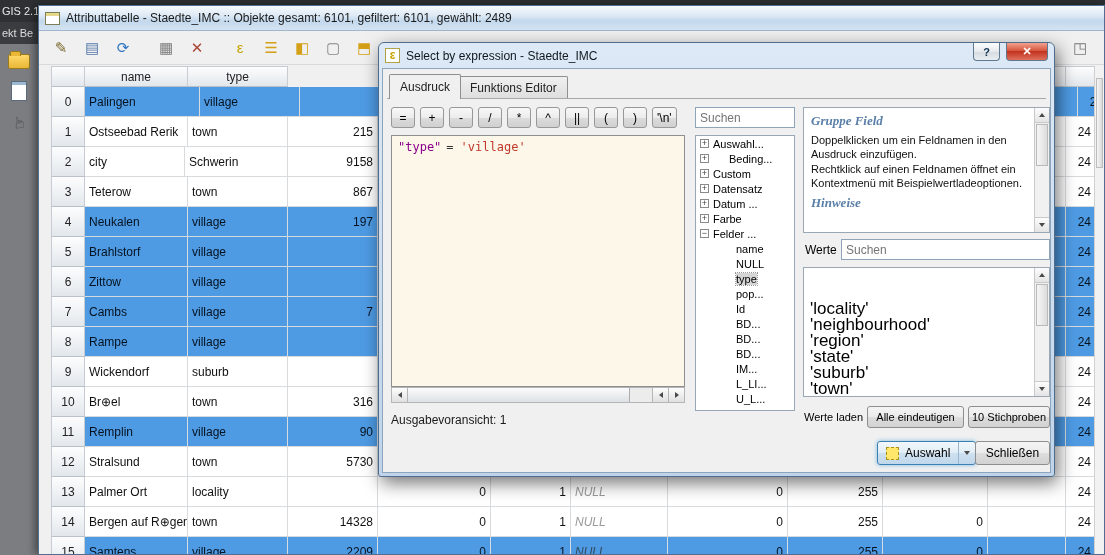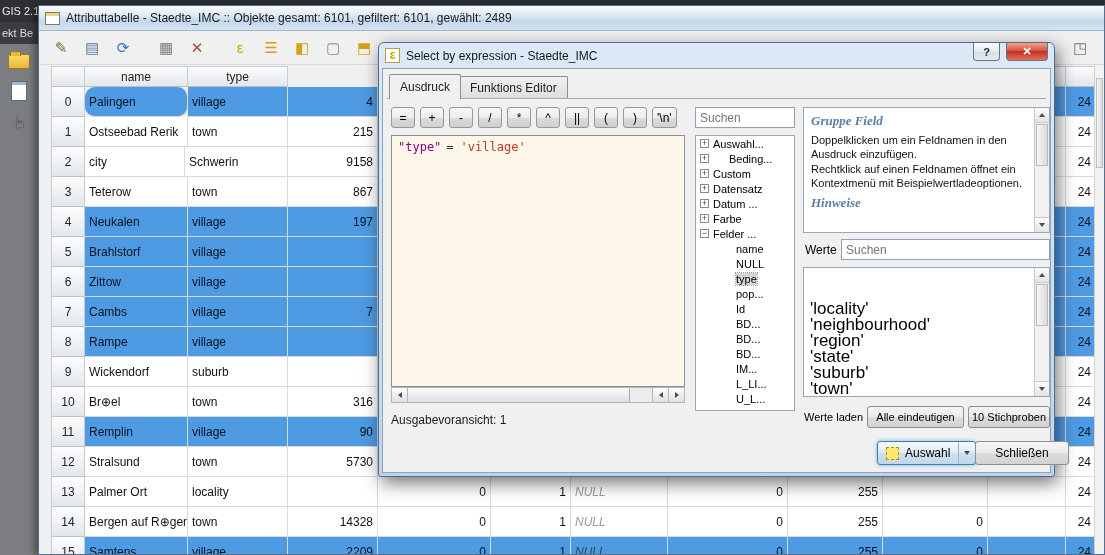--- a/index.html
+++ b/index.html
@@ -148,21 +148,21 @@
   #btn-samples { left:585px; top:337px; width:82px; }
 
   #btn-select { position:absolute; left:494px; top:372px; height:24px; display:flex; align-items:center;
                 border:1px solid #3c7fb1; border-radius:3px; font-size:12px;
                 background:linear-gradient(#f2f8fc,#e0ecf5 50%,#cfe1f0 50%,#c0d7eb);
                 box-shadow:0 0 4px #7ab8e0; }
   #btn-select .main { display:flex; align-items:center; gap:6px; padding:0 8px; }
   .sel-icon { width:13px; height:13px; background:#ffe76b; border:1px dashed #a8921e; }
   #btn-select .split { width:17px; align-self:stretch; border-left:1px solid #9ab6cc;
                 display:flex; align-items:center; justify-content:center; }
-  #btn-close-dlg { left:592px; top:372px; width:94px; height:24px; font-size:12px; }
+  #btn-close-dlg { left:592px; top:372px; width:75px; height:24px; font-size:12px; }
 
   .tri { width:0; height:0; }
   .tri.up    { border-left:3px solid transparent; border-right:3px solid transparent; border-bottom:4px solid #4a4a4a; }
   .tri.down  { border-left:3px solid transparent; border-right:3px solid transparent; border-top:4px solid #4a4a4a; }
   .tri.left  { border-top:3px solid transparent; border-bottom:3px solid transparent; border-right:4px solid #4a4a4a; }
   .tri.right { border-top:3px solid transparent; border-bottom:3px solid transparent; border-left:4px solid #4a4a4a; }
 </style>
 </head>
 <body>
 
@@ -232,21 +232,21 @@
           <div class="cell head" style="width: 80px;"></div>
           <div class="cell head" style="width: 97px;"></div>
           <div class="cell head" style="width: 120px;"></div>
           <div class="cell head" style="width: 95px;"></div>
           <div class="cell head" style="width: 105px;"></div>
           <div class="cell head" style="width: 78px;"></div>
           <div class="cell head" style="width: 30px;"></div>
         </div>
         <div class="tr">
           <div class="cell rowhead" style="width: 34px;">0</div>
-          <div class="cell sel" style="width: 103px; border-radius: 10px;">Palingen</div>
+          <div class="cell sel" style="width: 115px;">Palingen</div>
           <div class="cell sel" style="width: 100px;">village</div>
           <div class="cell num sel" style="width: 90px;">4</div>
           <div class="cell num sel" style="width: 113px;"></div>
           <div class="cell num sel" style="width: 80px;"></div>
           <div class="cell sel" style="width: 97px;"></div>
           <div class="cell num sel" style="width: 120px;"></div>
           <div class="cell num sel" style="width: 95px;"></div>
           <div class="cell num sel" style="width: 105px;"></div>
           <div class="cell num sel" style="width: 78px;"></div>
           <div class="cell num sel" style="width: 30px;">24</div>

